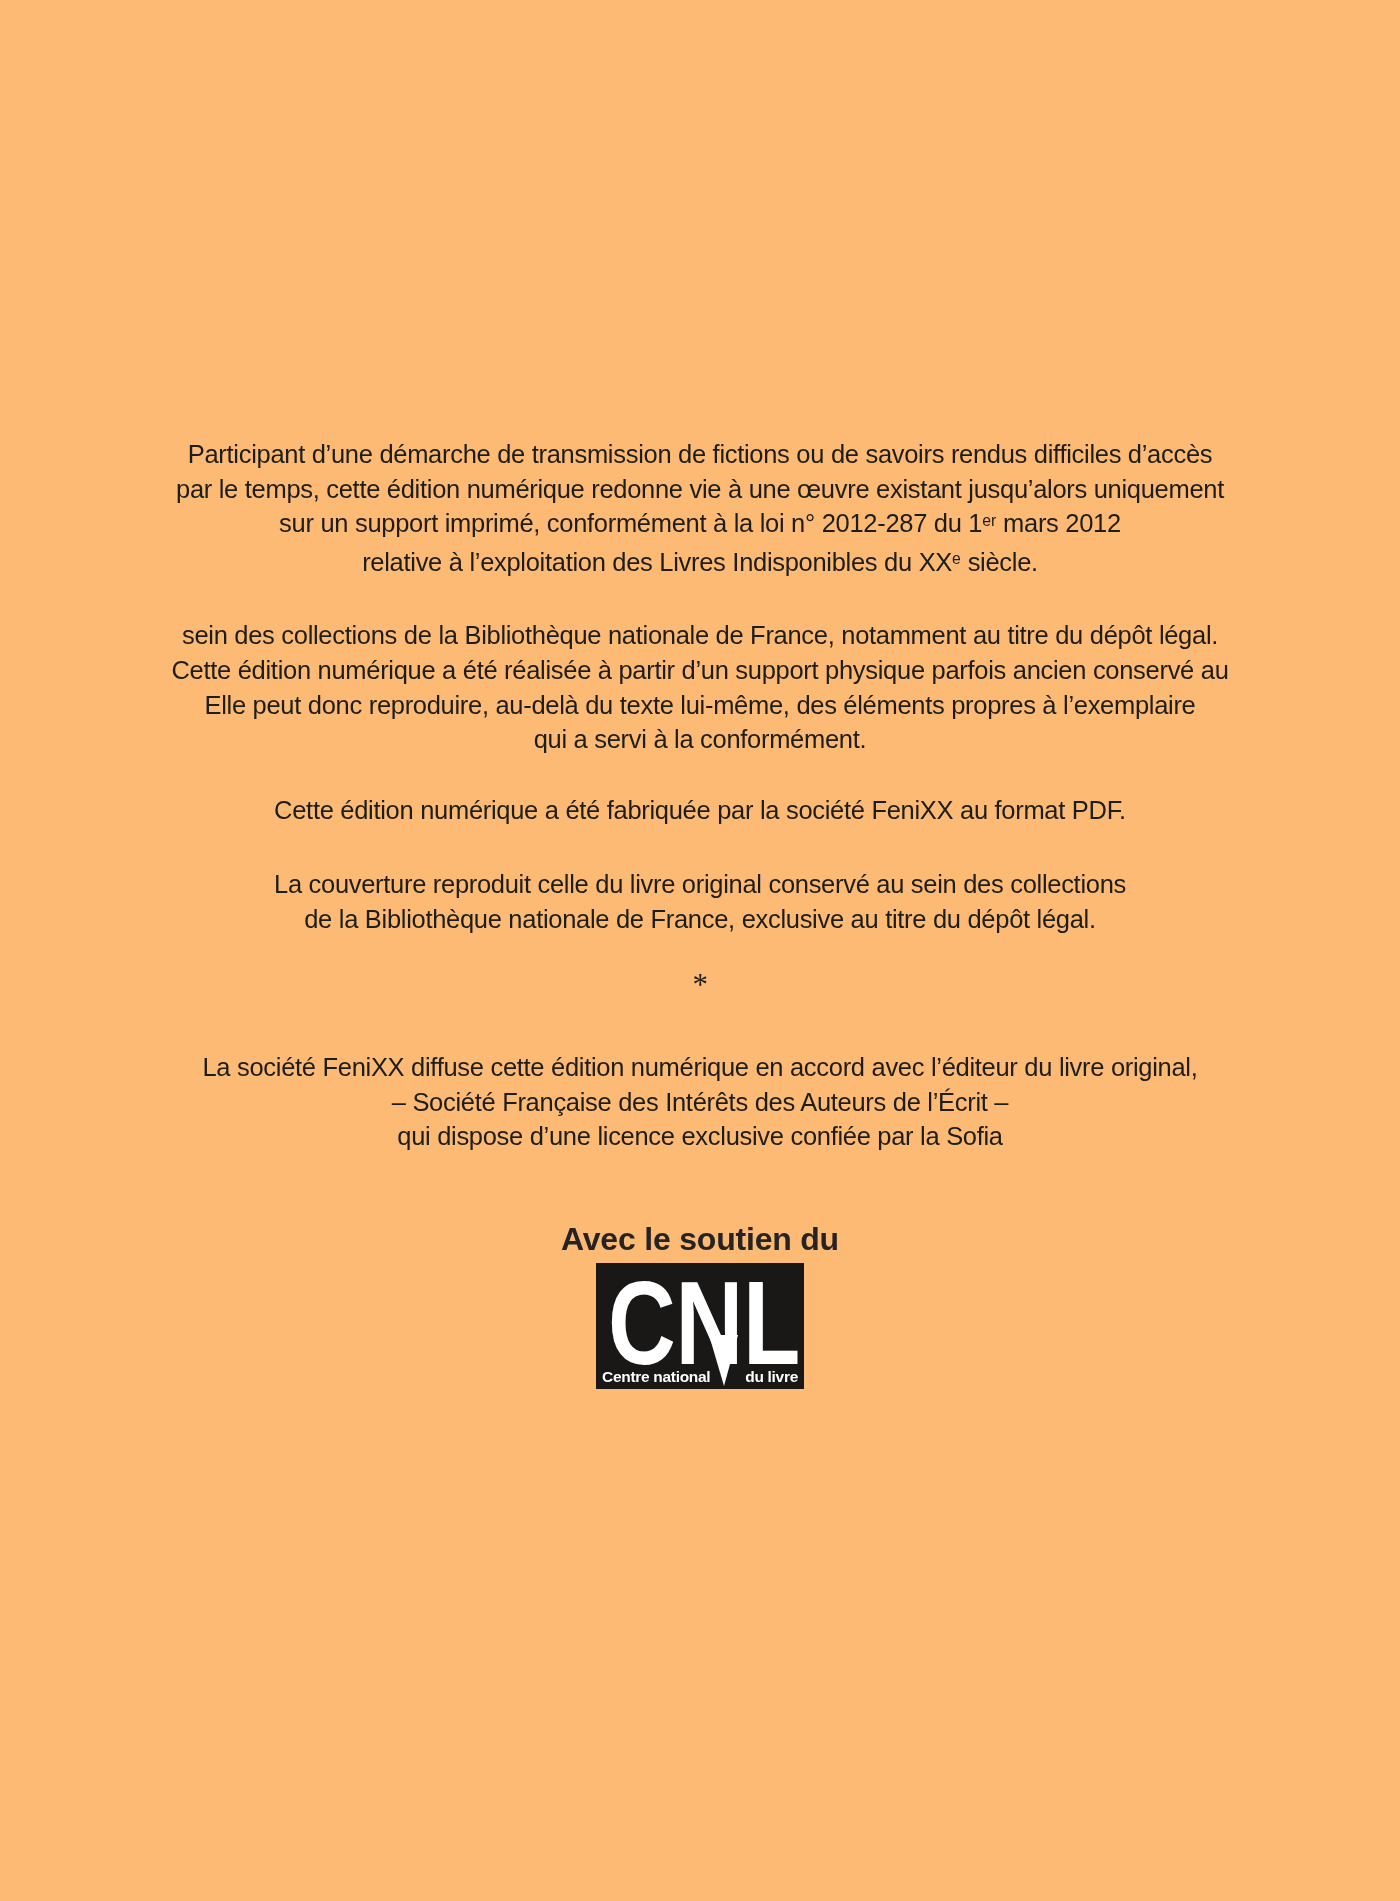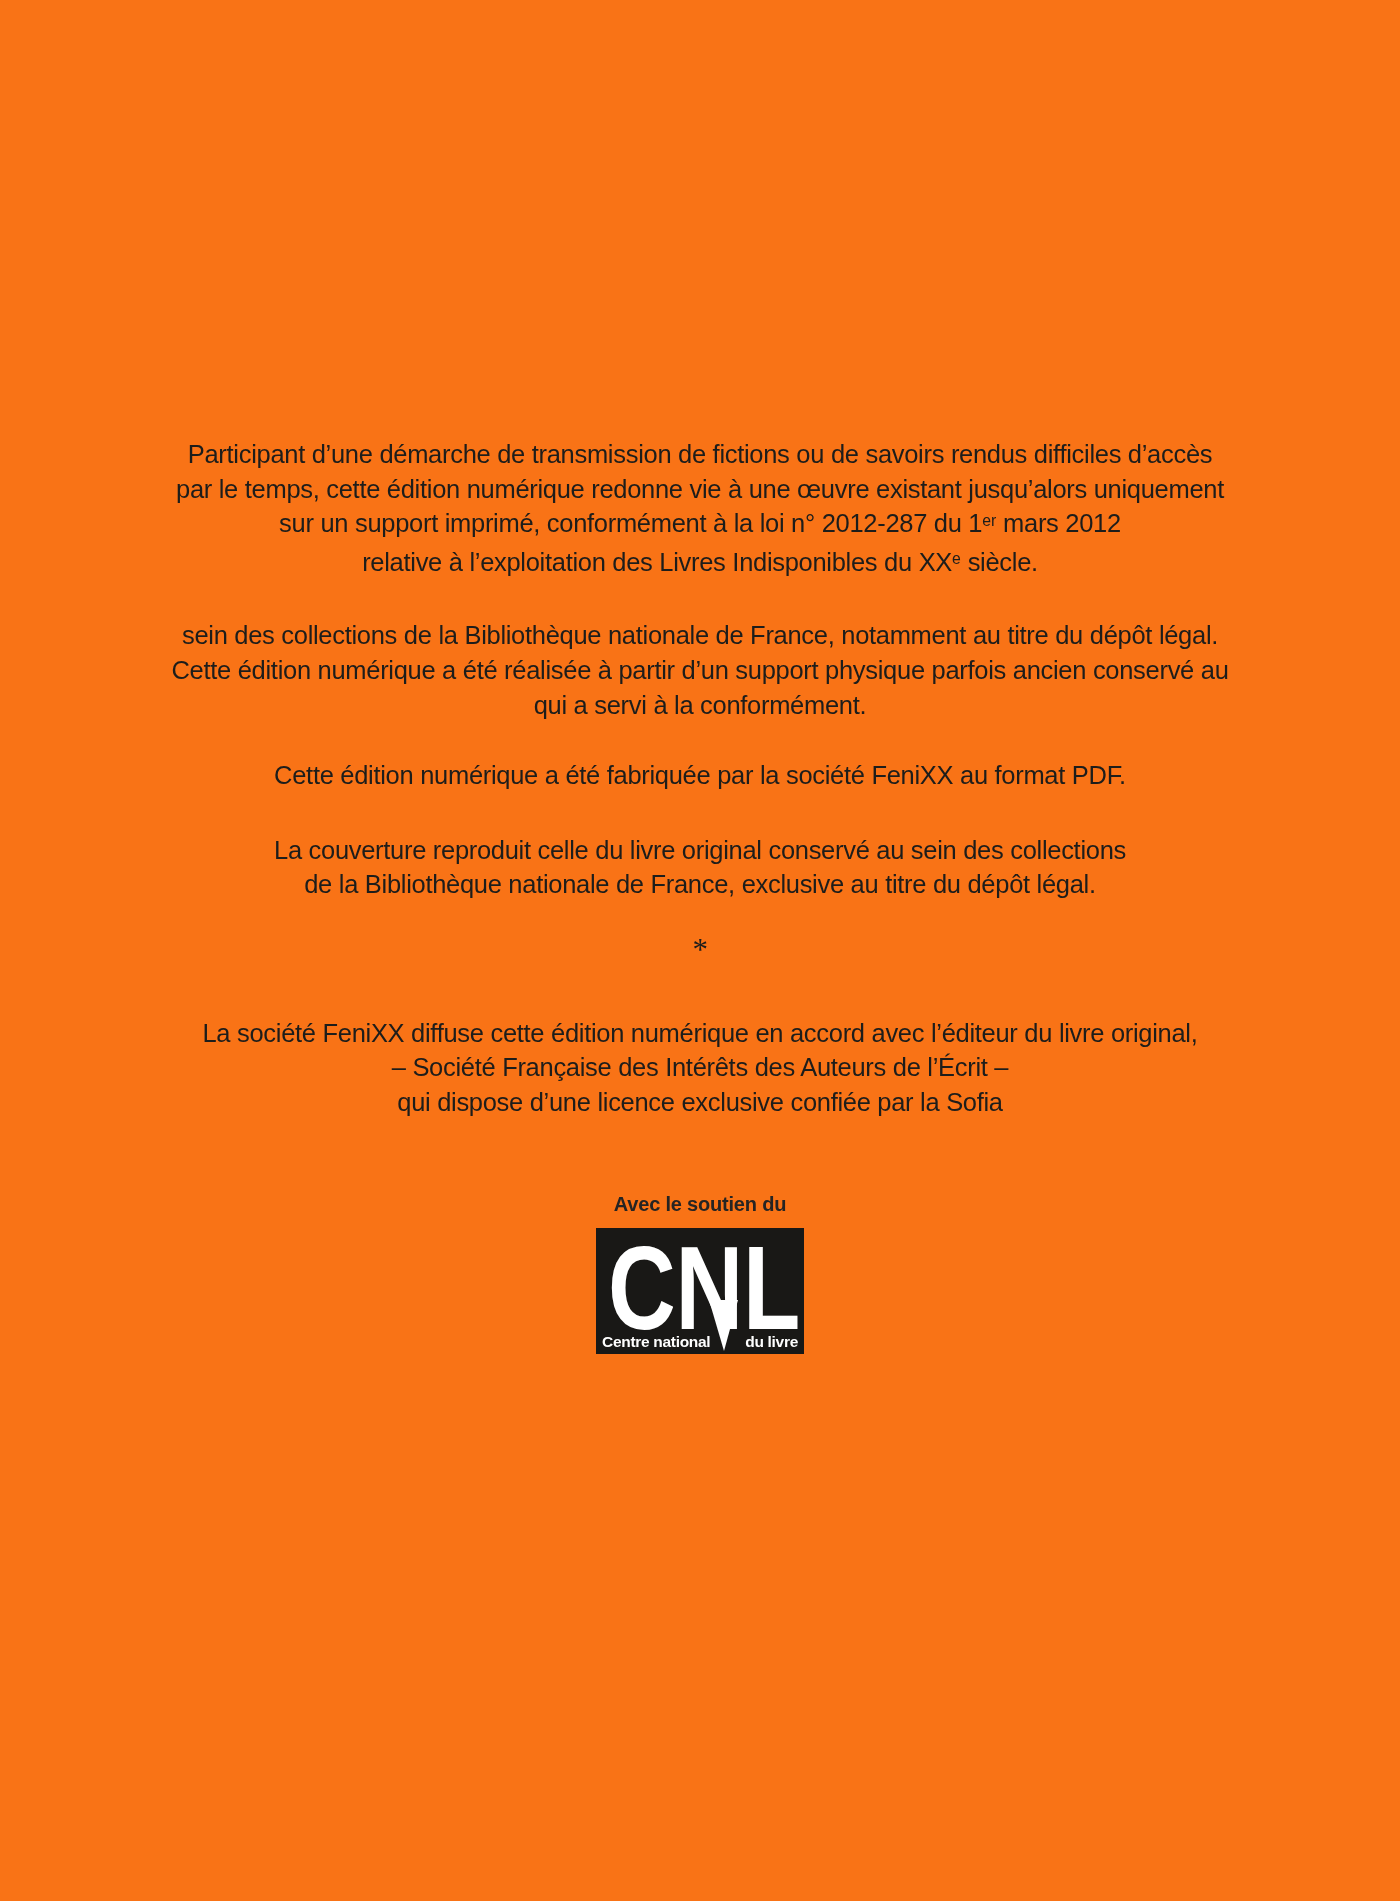--- a/index.html
+++ b/index.html
@@ -4,21 +4,21 @@
 <style>
   html, body {
     margin: 0;
     padding: 0;
     background: #ffffff;
   }
   .page {
     position: relative;
     width: 1400px;
     height: 1901px;
-    background: #f97316;
+    background: #fdba74;
     font-family: "Liberation Sans", sans-serif;
     color: #1d1d1b;
     overflow: hidden;
   }
   .textblock {
     position: absolute;
     top: 437px;
     left: 100px;
     width: 1200px;
     text-align: center;
@@ -40,21 +40,21 @@
   }
   .p5 { margin-bottom: 70px; }
   sup.sup {
     font-size: 62%;
     vertical-align: baseline;
     position: relative;
     top: -0.42em;
     letter-spacing: 0;
   }
   .support-caption {
-    font-size: 20px;
+    font-size: 32px;
     font-weight: 700;
     letter-spacing: -0.2px;
     line-height: 30px;
     margin-bottom: 9px;
     color: #262423;
   }
   .logo-wrap {
     line-height: 0;
   }
   .logo-wrap svg { display: inline-block; }
@@ -68,20 +68,21 @@
     <p class="para p1">
       <span class="line">Participant d’une démarche de transmission de fictions ou de savoirs rendus difficiles d’accès</span>
       <span class="line">par le temps, cette édition numérique redonne vie à une œuvre existant jusqu’alors uniquement</span>
       <span class="line"><span>sur un support imprimé, conformément à la loi n° 2012-287 du 1</span><sup class="sup">er</sup><span> mars 2012</span></span>
       <span class="line"><span>relative à l’exploitation des Livres Indisponibles du XX</span><sup class="sup">e</sup><span> siècle.</span></span>
     </p>
 
     <p class="para p2">
       <span class="line">sein des collections de la Bibliothèque nationale de France, notamment au titre du dépôt légal.</span>
       <span class="line">Cette édition numérique a été réalisée à partir d’un support physique parfois ancien conservé au</span>
+      <span class="line">Elle peut donc reproduire, au-delà du texte lui-même, des éléments propres à l’exemplaire</span>
       <span class="line">qui a servi à la conformément.</span>
     </p>
 
     <p class="para p3">
       <span class="line">Cette édition numérique a été fabriquée par la société FeniXX au format PDF.</span>
     </p>
 
     <p class="para p4">
       <span class="line">La couverture reproduit celle du livre original conservé au sein des collections</span>
       <span class="line">de la Bibliothèque nationale de France, exclusive au titre du dépôt légal.</span>

